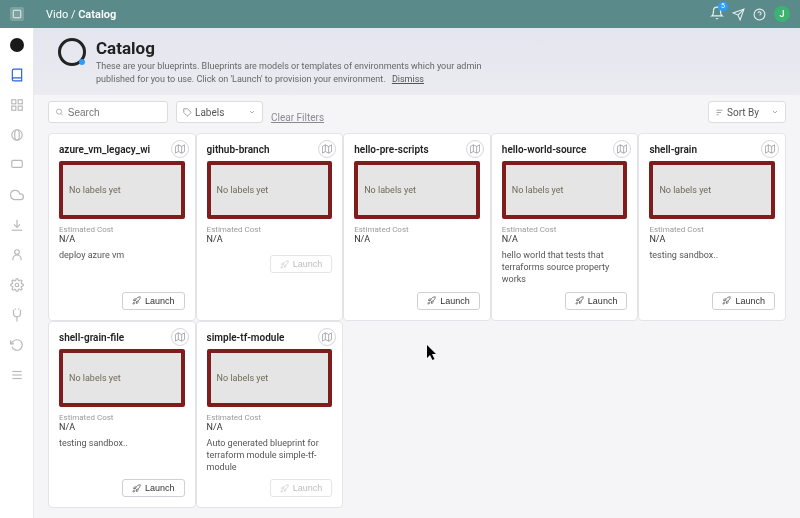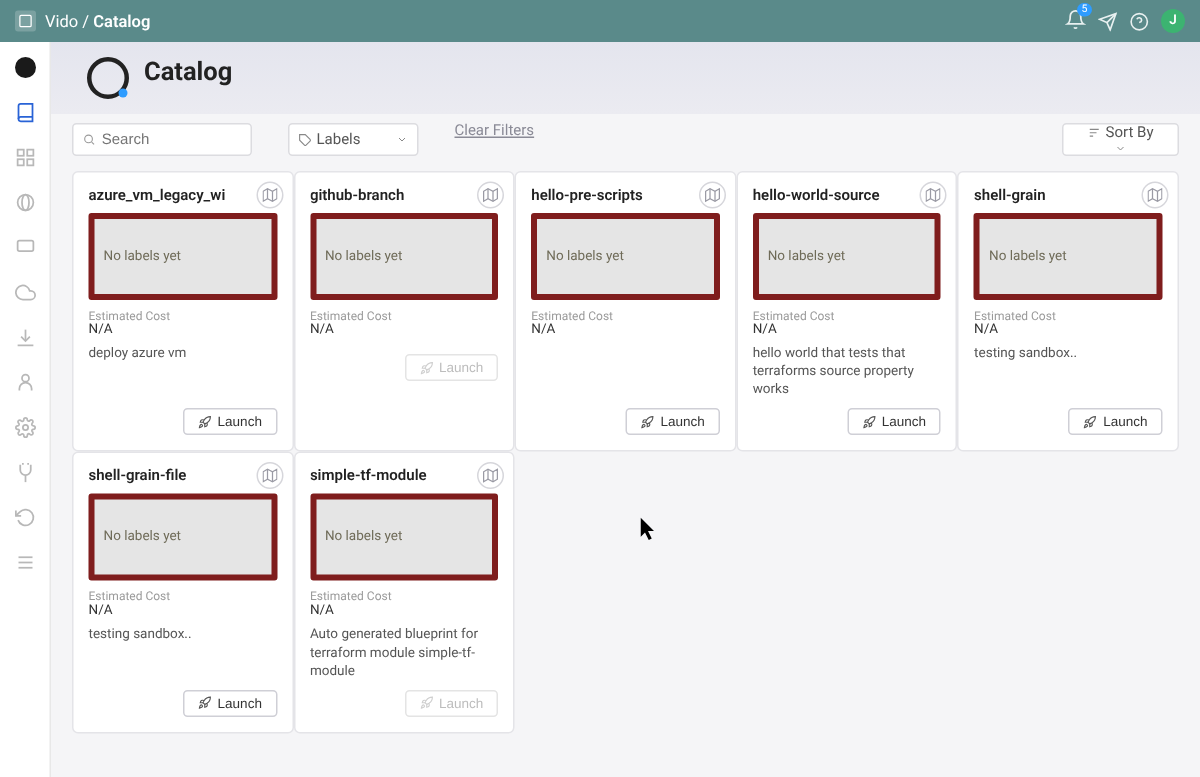--- a/index.html
+++ b/index.html
@@ -1,18 +1,18 @@
 <!DOCTYPE html>
 <html><head>
 <meta charset="utf-8">
 <style>
   * { box-sizing: border-box; margin: 0; padding: 0; }
   body { font-family: -apple-system, BlinkMacSystemFont, "Segoe UI", Roboto, Arial, sans-serif; font-size: 11px; color: #333; background: #fff; width: 800px; height: 518px; overflow: hidden; }
   .topbar { height: 28px; background: #5a8a8a; display: flex; align-items: center; padding: 0 10px; color: #fff; }
-  .topbar-left { display: flex; align-items: center; gap: 6px; }
+  .topbar-left { display: flex; align-items: center; gap: 22px; }
   .topbar-icon { width: 14px; height: 14px; background: rgba(255,255,255,0.2); border-radius: 2px; display: flex; align-items: center; justify-content: center; }
   .breadcrumb { font-size: 11px; }
   .breadcrumb .bold { font-weight: 600; }
   .topbar-right { margin-left: auto; display: flex; align-items: center; gap: 8px; }
   .bell-wrap { position: relative; }
   .bell-badge { position: absolute; top: -4px; right: -4px; background: #2e9cff; color: #fff; border-radius: 8px; font-size: 7px; padding: 0 3px; line-height: 9px; }
   .avatar { width: 16px; height: 16px; border-radius: 50%; background: #3cb371; color: #fff; display: flex; align-items: center; justify-content: center; font-size: 9px; font-weight: 600; }
   .topbar-right svg { stroke: #e8f0f0; }
 
   .layout { display: flex; height: calc(100% - 28px); }
@@ -24,26 +24,26 @@
   .side-circle { width: 14px; height: 14px; border-radius: 50%; background: #1a1a1a; }
 
   .main { flex: 1; background: #f5f5f7; overflow: auto; }
   .banner { padding: 10px 24px; display: flex; align-items: flex-start; gap: 10px; background: linear-gradient(to bottom, #e4e5ee, #ebebf1); }
   .banner-logo { width: 28px; height: 28px; border: 3px solid #222; border-radius: 50%; position: relative; flex-shrink: 0; }
   .banner-logo::after { content: ''; position: absolute; width: 6px; height: 6px; background: #2e9cff; border-radius: 50%; bottom: -2px; right: -2px; }
   .banner-text h1 { font-size: 17px; font-weight: 700; color: #222; margin-bottom: 2px; }
   .banner-text p { font-size: 9px; color: #666; max-width: 420px; line-height: 1.4; }
   .dismiss { font-size: 9px; color: #555; text-decoration: underline; cursor: pointer; margin-left: 4px; }
 
-  .controls { padding: 6px 14px 10px 14px; display: flex; align-items: flex-start; gap: 24px; }
+  .controls { padding: 6px 14px 10px 14px; display: flex; align-items: flex-end; gap: 8px; }
   .search { flex: 0 0 120px; height: 22px; border: 1px solid #dcdce0; border-radius: 3px; background: #fff; display: flex; align-items: center; padding: 0 6px; gap: 4px; }
   .search input { border: none; outline: none; font-size: 10px; width: 100%; color: #666; background: transparent; }
   .labels-dd { width: 87px; height: 22px; border: 1px solid #dcdce0; border-radius: 3px; background: #fff; display: flex; align-items: center; justify-content: space-between; padding: 0 6px; font-size: 10px; color: #555; cursor: pointer; }
   .clear { font-size: 10px; color: #8a8a96; text-decoration: underline; cursor: pointer; }
-  .sortby { margin-left: auto; width: 78px; height: 22px; border: 1px solid #dcdce0; border-radius: 3px; background: #fff; display: flex; align-items: center; justify-content: space-between; padding: 0 6px; font-size: 10px; color: #555; cursor: pointer; flex-direction: column; }
+  .sortby { margin-left: auto; width: 78px; height: 22px; border: 1px solid #dcdce0; border-radius: 3px; background: #fff; display: flex; align-items: center; justify-content: space-between; padding: 0 6px; font-size: 10px; color: #555; cursor: pointer; }
 
   .grid { display: grid; grid-template-columns: repeat(5, 1fr); padding: 0 14px 14px 14px; }
   .card { background: #fff; border: 1px solid #e4e4e8; border-radius: 4px; padding: 8px 10px 10px 10px; position: relative; min-height: 128px; display: flex; flex-direction: column; }
   .card-topright { position: absolute; top: 6px; right: 6px; width: 18px; height: 18px; border: 1px solid #d6d6db; border-radius: 50%; display: flex; align-items: center; justify-content: center; cursor: pointer; }
   .card-title { font-size: 10px; font-weight: 600; color: #222; margin-bottom: 6px; margin-top: 2px; padding-right: 20px; white-space: nowrap; overflow: hidden; text-overflow: ellipsis; }
   .tag { display: inline-block; background: #e5e5e5; color: #6f6b58; font-size: 9px; padding: 20px 6px; border-radius: 2px; border: 4px solid #7f1d1d; margin-bottom: 6px; }
   .meta { font-size: 8px; color: #9a9a9a; }
   .na { font-size: 9px; color: #333; margin-bottom: 5px; }
   .desc { font-size: 9px; color: #555; line-height: 1.35; flex: 1; }
   .launch-row { display: flex; justify-content: flex-end; margin-top: 6px; }
@@ -166,20 +166,24 @@
           <line x1="4" y1="18" x2="20" y2="18"></line>
         </svg>
       </div>
   </div>
 
   <div class="main">
     <div class="banner">
       <div class="banner-logo"></div>
       <div class="banner-text">
         <h1>Catalog</h1>
+        <p>
+          <span>These are your blueprints. Blueprints are models or templates of environments which your admin published for you to use. Click on 'Launch' to provision your environment.</span>
+          <span class="dismiss">Dismiss</span>
+        </p>
       </div>
     </div>
 
     <div class="controls">
       <div class="search">
         <svg width="10" height="10" viewBox="0 0 24 24" fill="none" stroke="#999" stroke-width="2">
             <circle cx="11" cy="11" r="7"></circle>
             <line x1="21" y1="21" x2="16.65" y2="16.65"></line>
           </svg>
         <input placeholder="Search" style="">

